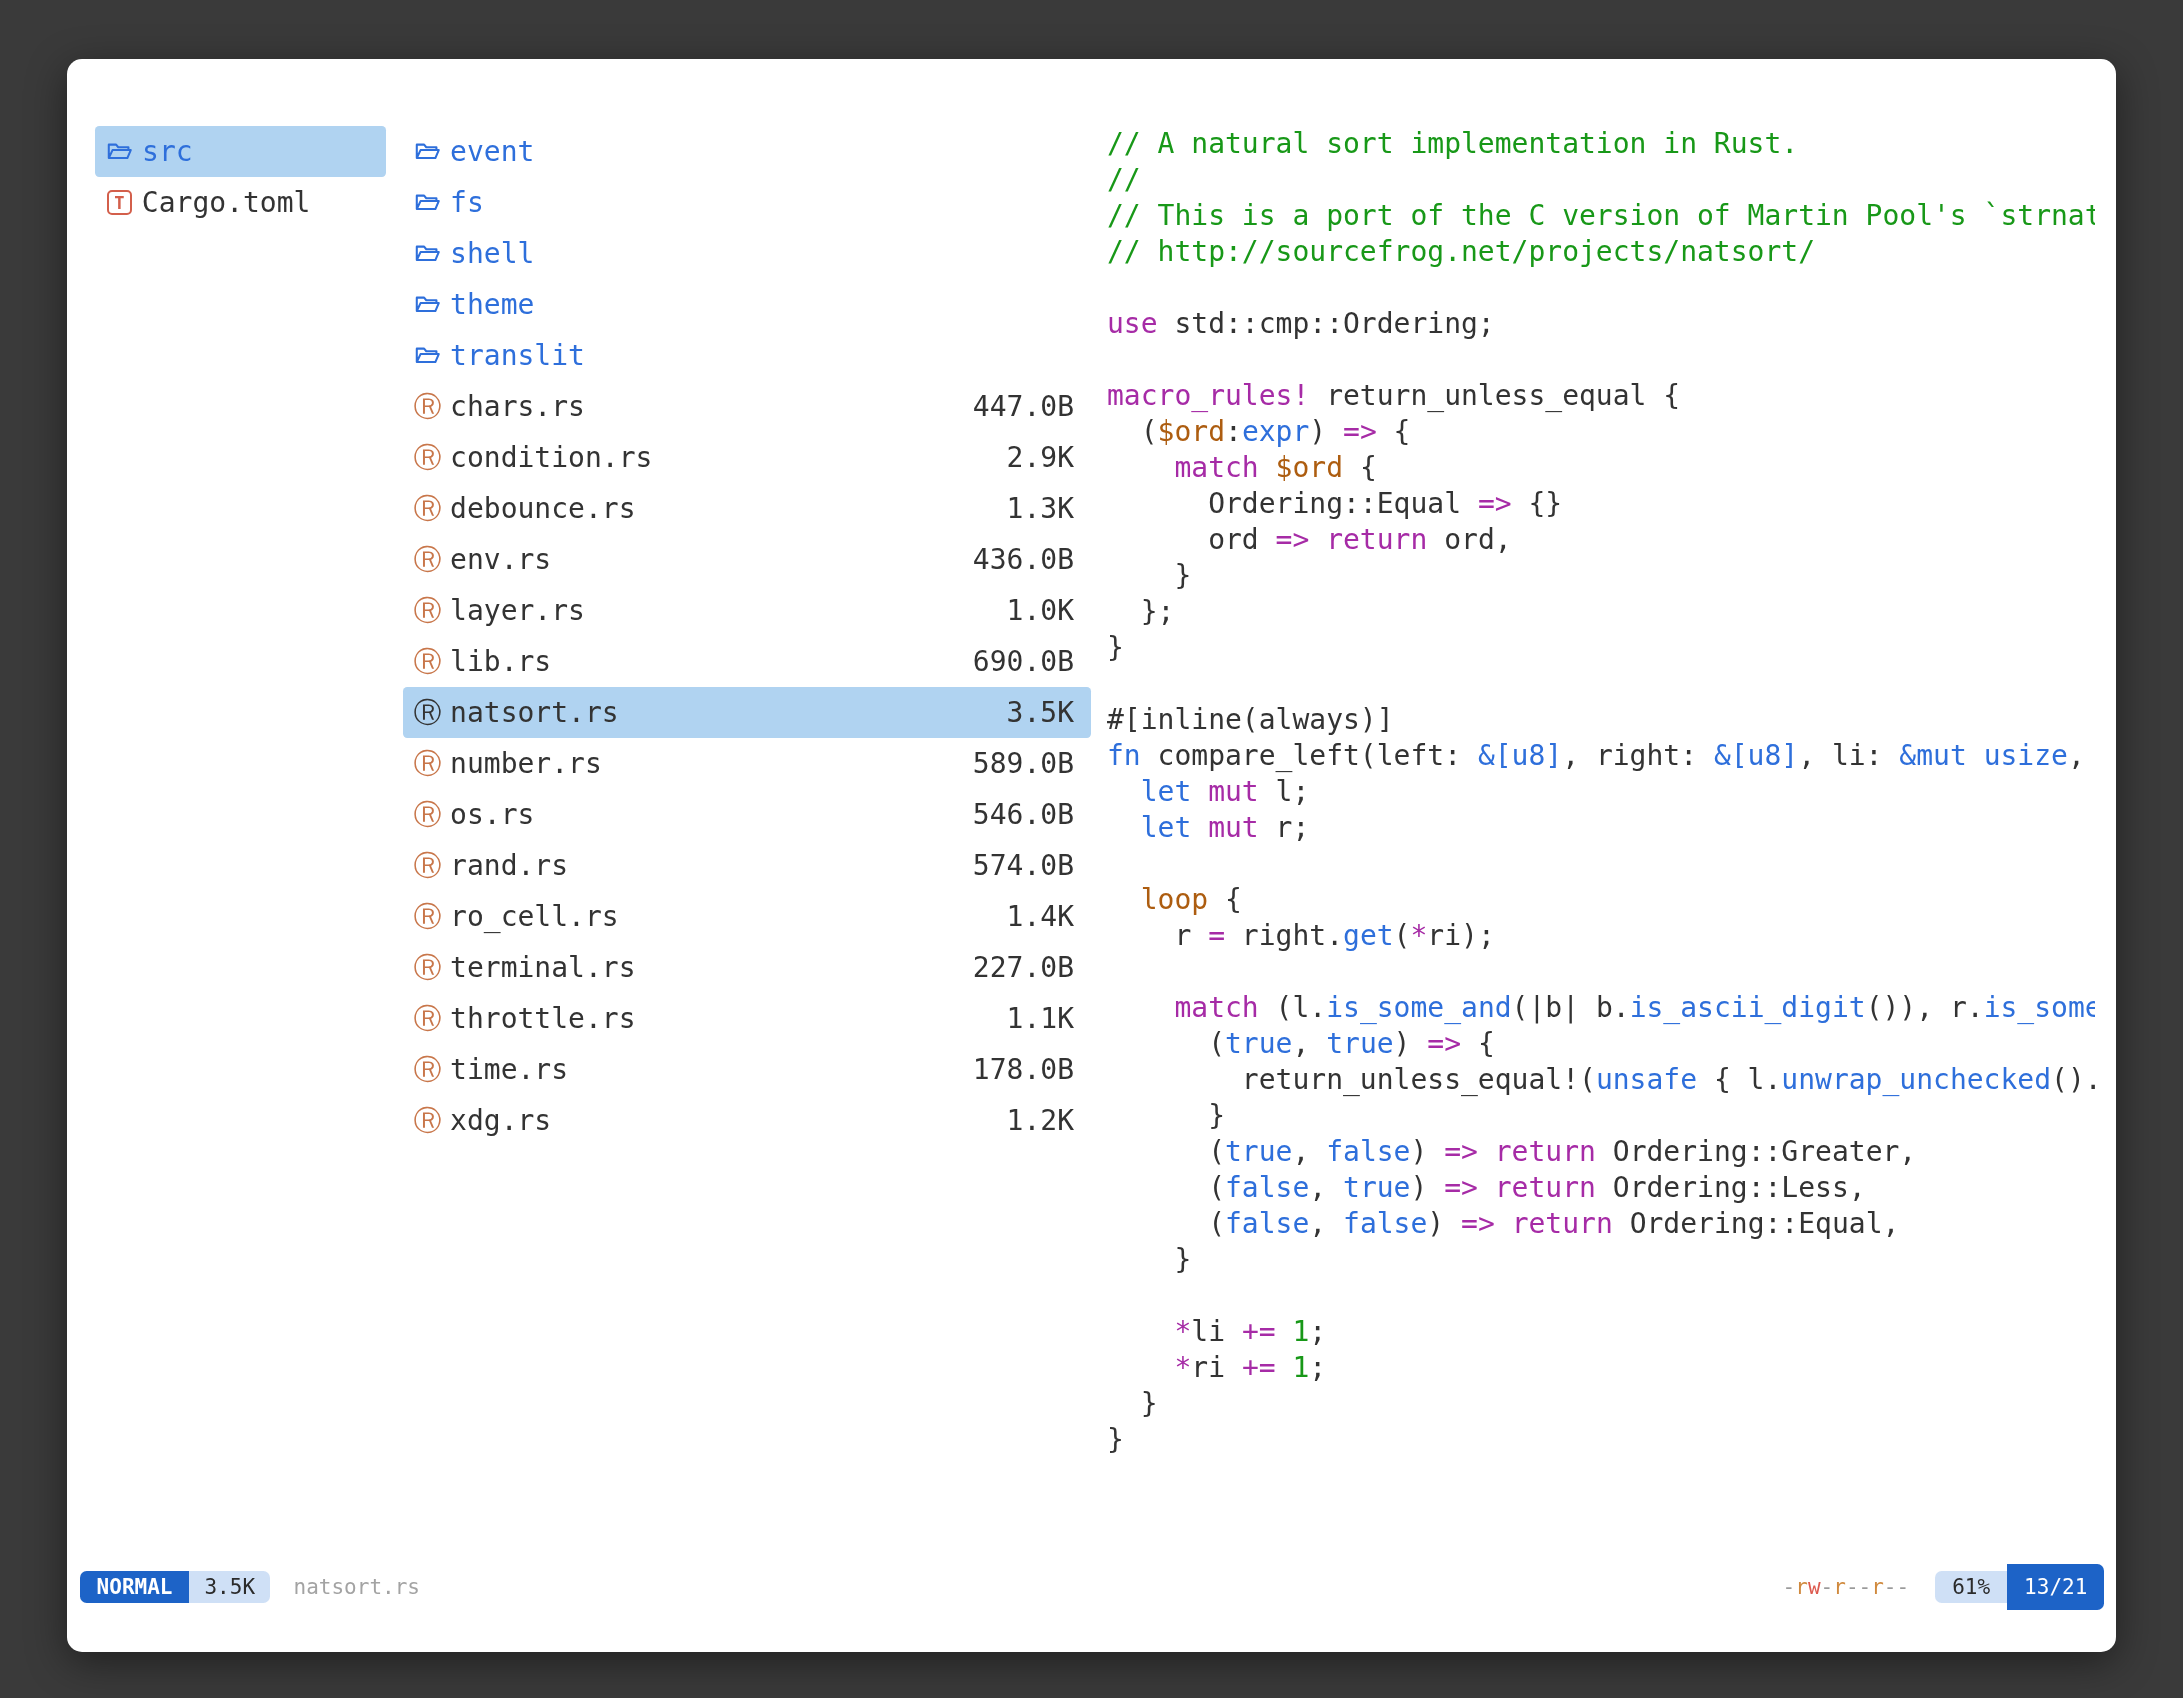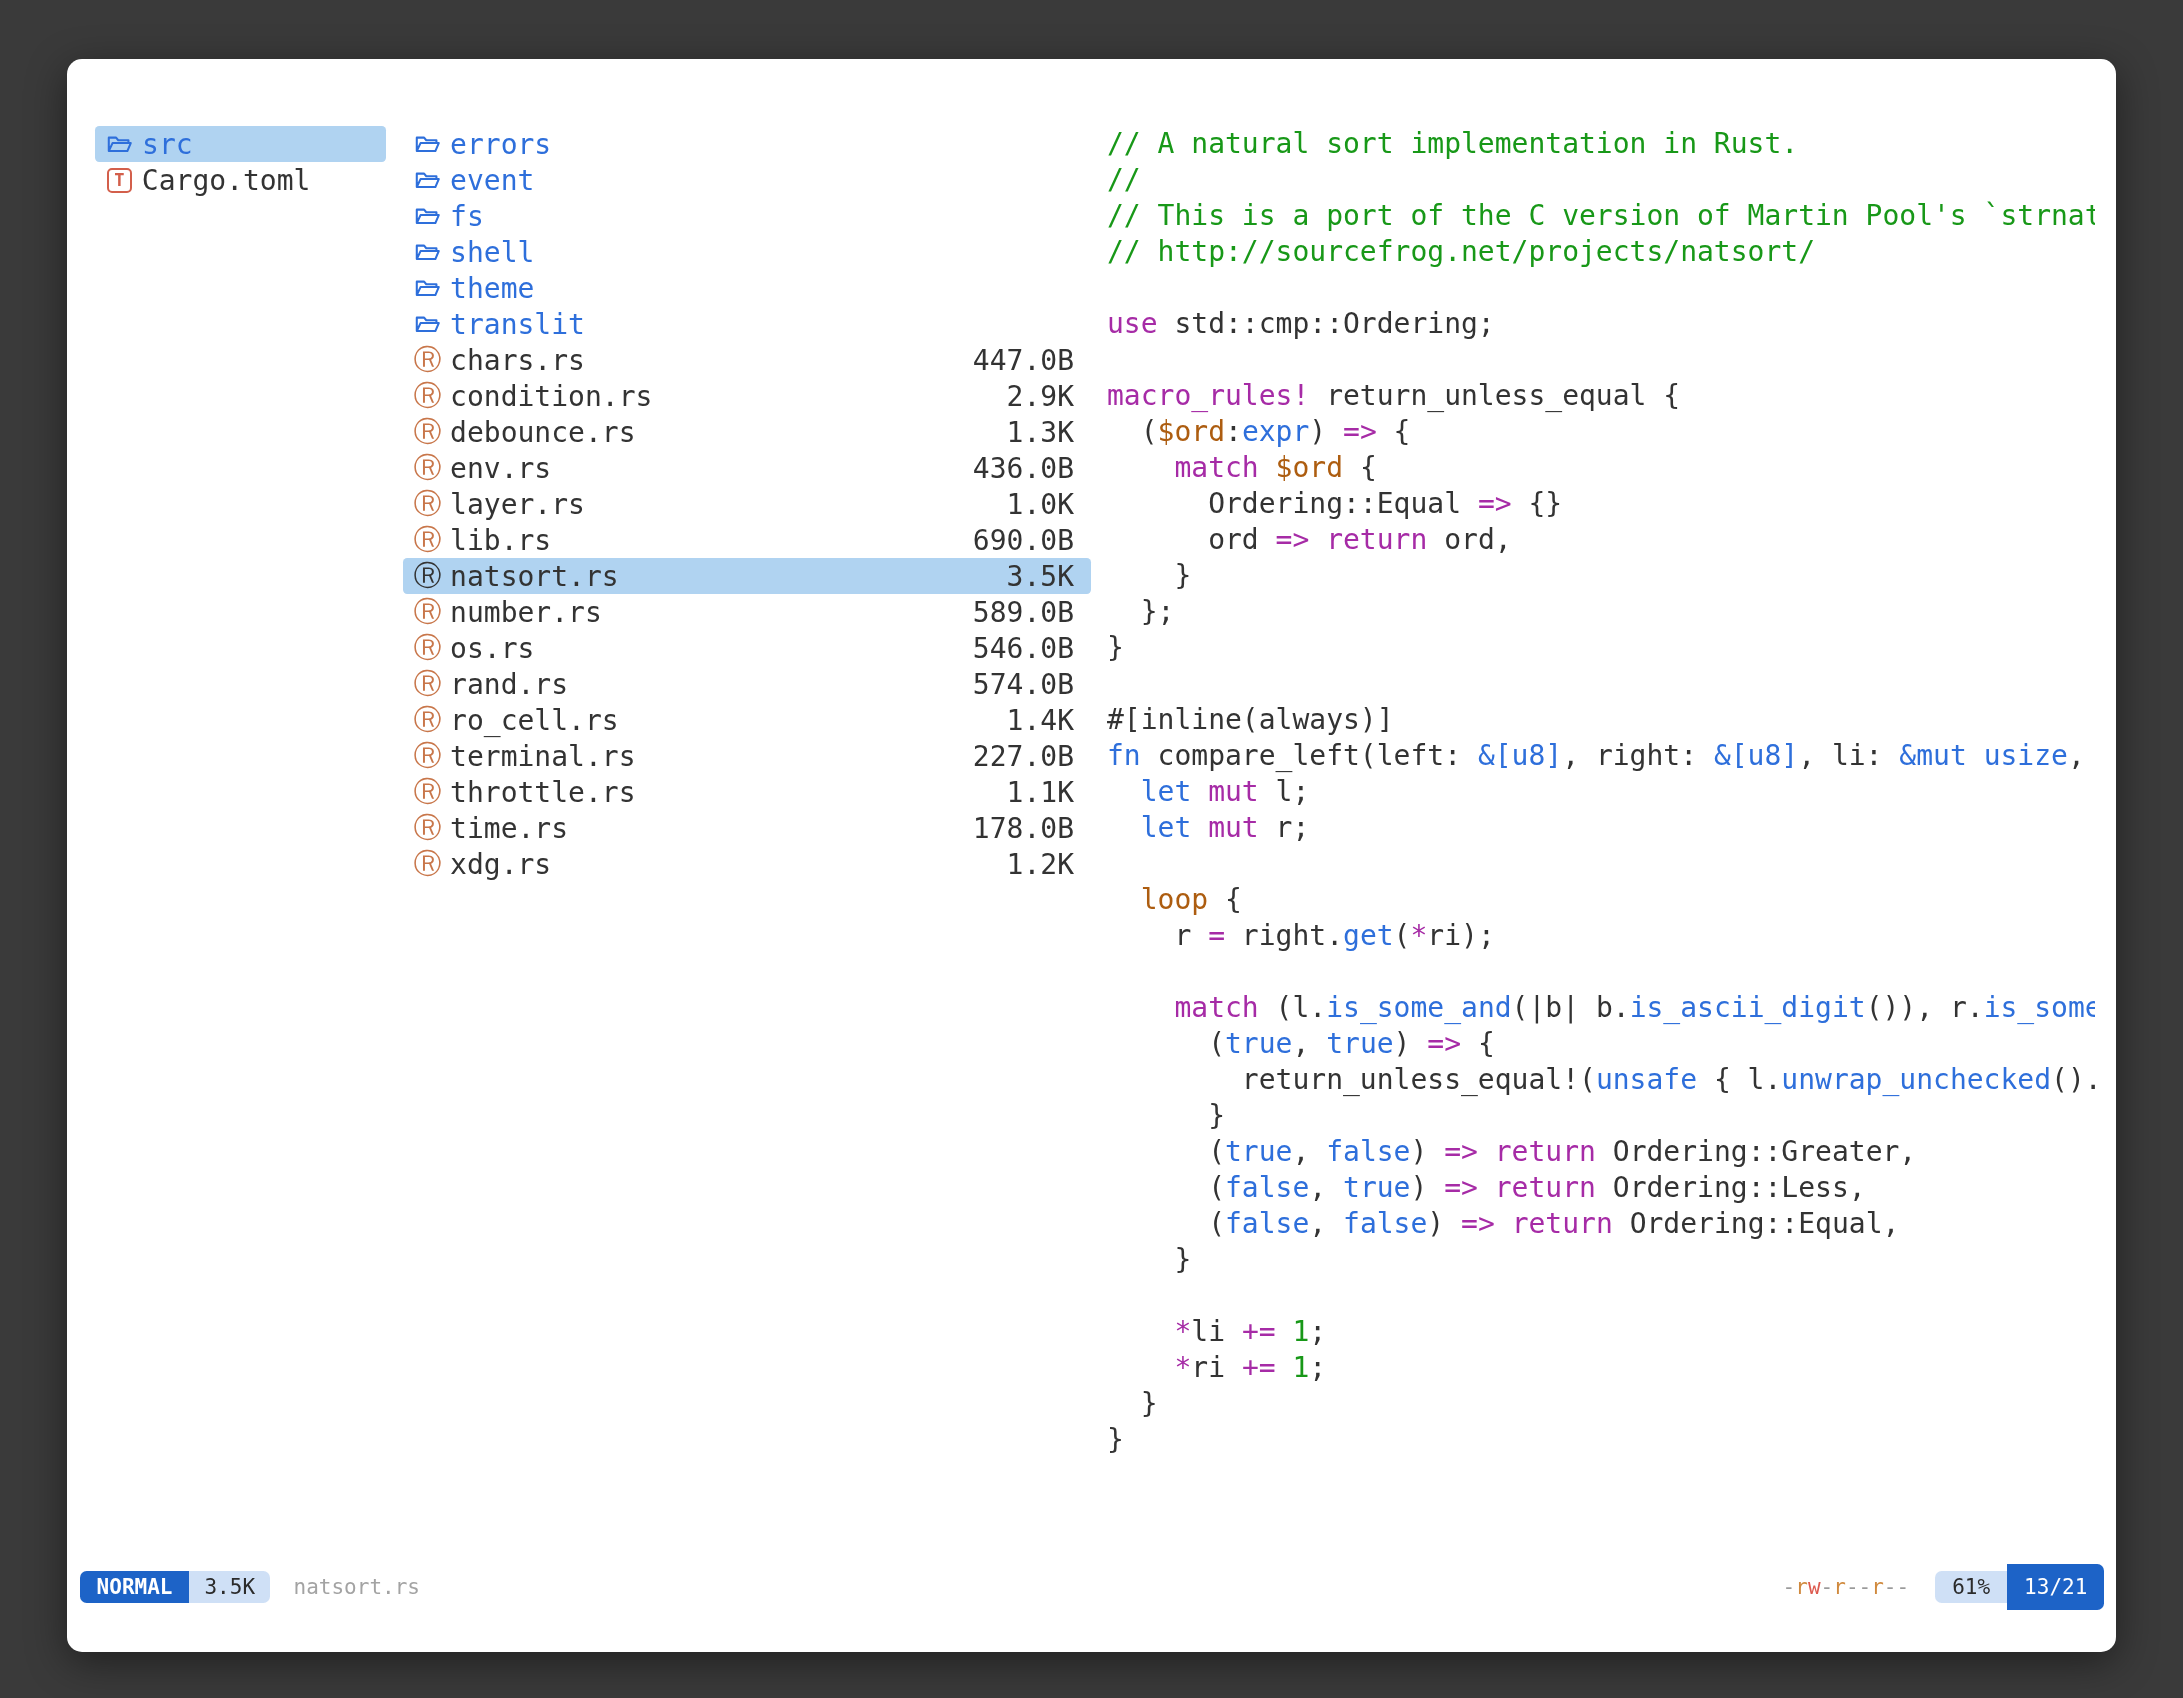--- a/index.html
+++ b/index.html
@@ -18,21 +18,21 @@
     position:absolute;left:67px;top:59px;width:2049px;height:1593px;
     background:#ffffff;border-radius:15px;overflow:hidden;
     box-shadow:0 10px 40px rgba(0,0,0,0.45);
   }
   .pane{position:absolute;top:67px;}
   .parent-pane{left:28px;width:291px;}
   .current-pane{left:336px;width:688px;}
   .preview-pane{left:1040px;width:988px;height:1426px;overflow:hidden;}
 
   .row{
-    display:flex;align-items:center;height:36px;
+    display:flex;align-items:center;height:51px;
     padding:0 17px 0 8.4px;font-size:28px;color:#333;border-radius:4.2px;
     white-space:pre;cursor:default;
   }
   .row.selected{background:var(--selection);}
   .row.folder{color:var(--folder-blue);}
   .icon{width:32px;min-width:32px;display:flex;align-items:center;justify-content:center;}
   .rust-icon{color:var(--rust-orange);font-size:28px;line-height:1;}
   .row.selected .rust-icon{color:#333;}
   .toml-icon{
     color:var(--toml-red);border:2.5px solid currentColor;border-radius:5px;
@@ -74,23 +74,20 @@
 <div class="window">
 
   <div class="pane parent-pane" id="parent-pane">
       <div class="row folder selected"><span class="icon"><svg viewBox="0 0 28 24" width="25" height="22.7" aria-hidden="true">
             <path d="M2 19.5 V4.5 H10.2 L12.6 7.4 H24 V10.6 M6.2 10.6 H26.6 L22.8 19.5 H2 Z" fill="none" stroke="currentColor" stroke-width="2.3" stroke-linejoin="round" stroke-linecap="round"></path>
           </svg></span><span class="label">src</span></div>
       <div class="row"><span class="toml-icon">T</span><span class="label">Cargo.toml</span></div>
     </div>
 
   <div class="pane current-pane" id="current-pane">
-      <div class="row folder"><span class="icon"><svg viewBox="0 0 28 24" width="25" height="22.7" aria-hidden="true">
-            <path d="M2 19.5 V4.5 H10.2 L12.6 7.4 H24 V10.6 M6.2 10.6 H26.6 L22.8 19.5 H2 Z" fill="none" stroke="currentColor" stroke-width="2.3" stroke-linejoin="round" stroke-linecap="round"></path>
-          </svg></span><span class="label">errors</span></div>
       <div class="row folder"><span class="icon"><svg viewBox="0 0 28 24" width="25" height="22.7" aria-hidden="true">
             <path d="M2 19.5 V4.5 H10.2 L12.6 7.4 H24 V10.6 M6.2 10.6 H26.6 L22.8 19.5 H2 Z" fill="none" stroke="currentColor" stroke-width="2.3" stroke-linejoin="round" stroke-linecap="round"></path>
           </svg></span><span class="label">event</span></div>
       <div class="row folder"><span class="icon"><svg viewBox="0 0 28 24" width="25" height="22.7" aria-hidden="true">
             <path d="M2 19.5 V4.5 H10.2 L12.6 7.4 H24 V10.6 M6.2 10.6 H26.6 L22.8 19.5 H2 Z" fill="none" stroke="currentColor" stroke-width="2.3" stroke-linejoin="round" stroke-linecap="round"></path>
           </svg></span><span class="label">fs</span></div>
       <div class="row folder"><span class="icon"><svg viewBox="0 0 28 24" width="25" height="22.7" aria-hidden="true">
             <path d="M2 19.5 V4.5 H10.2 L12.6 7.4 H24 V10.6 M6.2 10.6 H26.6 L22.8 19.5 H2 Z" fill="none" stroke="currentColor" stroke-width="2.3" stroke-linejoin="round" stroke-linecap="round"></path>
           </svg></span><span class="label">shell</span></div>
       <div class="row folder"><span class="icon"><svg viewBox="0 0 28 24" width="25" height="22.7" aria-hidden="true">

